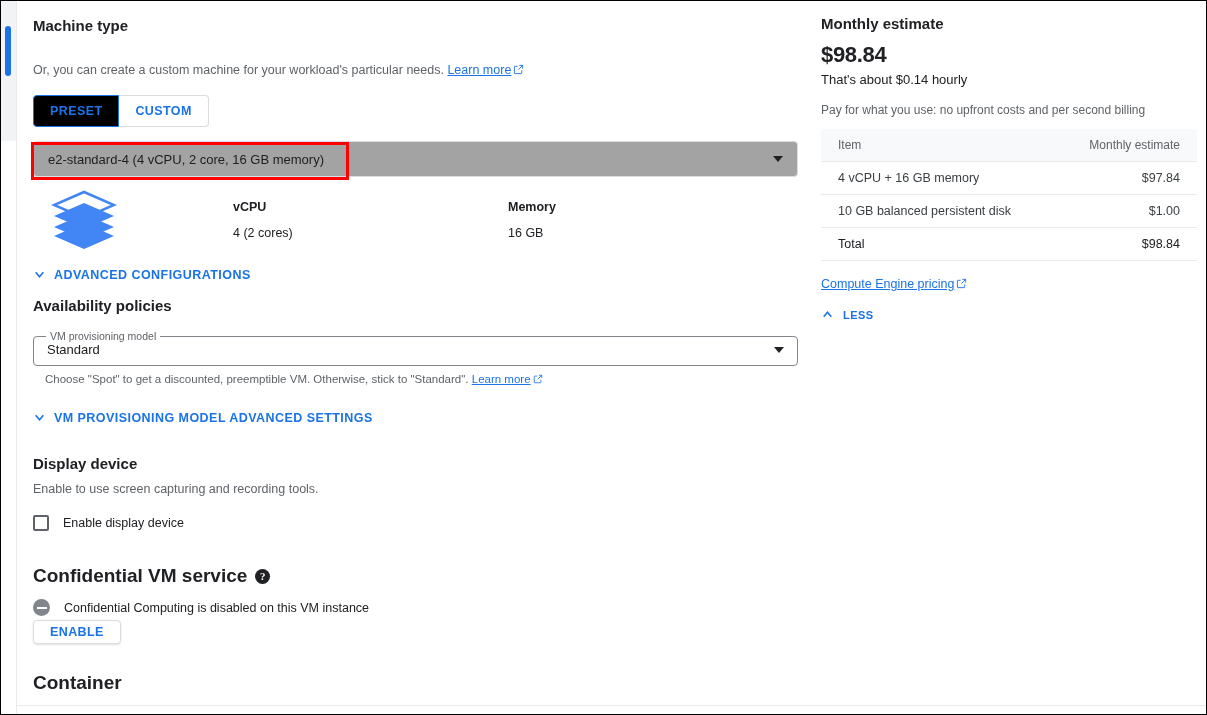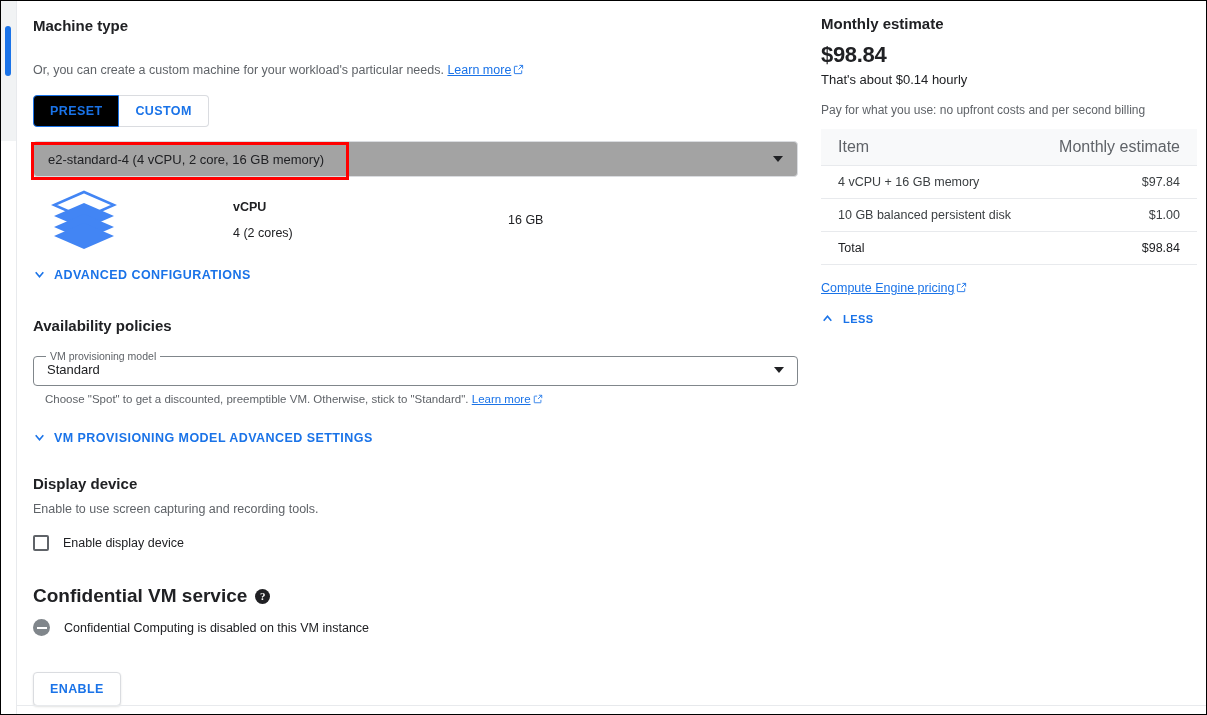--- a/index.html
+++ b/index.html
@@ -215,23 +215,23 @@
   .minus-icon::after {
     content: "";
     position: absolute;
     left: 3.5px; top: 7.5px;
     width: 10px; height: 2px;
     background: #fff;
   }
   .status-text { font-size: 12.5px; color: #202124; }
 
   .btn-outline {
-    margin-top: 36px;
+    margin-top: 4px;
     display: inline-flex; align-items: center; justify-content: center;
-    height: 34px; padding: 0 16px;
+    height: 24px; padding: 0 16px;
     border: 1px solid #dadce0;
     border-radius: 4px;
     background: #fff;
     color: #1a73e8;
     font-size: 12.5px; font-weight: bold; letter-spacing: .4px;
     cursor: pointer;
     box-shadow: 0 1px 2px rgba(60,64,67,.15);
   }
 
   .qmark {
@@ -255,21 +255,21 @@
   .est-hourly { font-size: 13px; color: #202124; margin: 4px 0 0 0; }
   .est-note { font-size: 12px; color: #5f6368; margin: 16px 0 0 0; }
 
   table.est {
     width: 376px;
     border-collapse: collapse;
     margin-top: 12px;
   }
   table.est th {
     background: #f8f9fa;
-    font-size: 16px;
+    font-size: 12px;
     font-weight: normal;
     color: #5f6368;
     padding: 9px 17px;
     text-align: left;
   }
   table.est th.num { text-align: right; }
   table.est td {
     font-size: 12.5px;
     color: #3c4043;
     padding: 9px 17px;
@@ -336,35 +336,36 @@
           <polygon points="33,14 63,27 33,40 3,27" fill="#4285f4"></polygon>
           <polygon points="33,25 63,38 33,51 3,38" fill="#4285f4"></polygon>
           <polygon points="33,34 63,47 33,60 3,47" fill="#4285f4"></polygon>
         </svg>
       </div>
       <div class="spec-col">
         <div class="spec-label">vCPU</div>
         <div class="spec-val">4 (2 cores)</div>
       </div>
       <div class="spec-col">
+        <div class="spec-label">Memory</div>
         <div class="spec-val">16 GB</div>
       </div>
     </div>
 
     <div style="margin-top:14px">
       <span class="expander">
         <svg width="13" height="13" viewBox="0 0 24 24">
             <path fill="none" stroke="#1a73e8" stroke-width="3" d="M5 8l7 8 7-8"></path>
           </svg>
         <span>ADVANCED CONFIGURATIONS</span>
       </span>
     </div>
 
     
-    <h2 class="section-title" style="margin-top:32px">Availability policies</h2>
+    <h2 class="section-title" style="margin-top:12px">Availability policies</h2>
 
     <div class="field">
       <fieldset>
         <legend>VM provisioning model</legend>
       </fieldset>
       <span class="value">Standard</span>
       <span class="caret"></span>
     </div>
 
     <p class="help-text">

